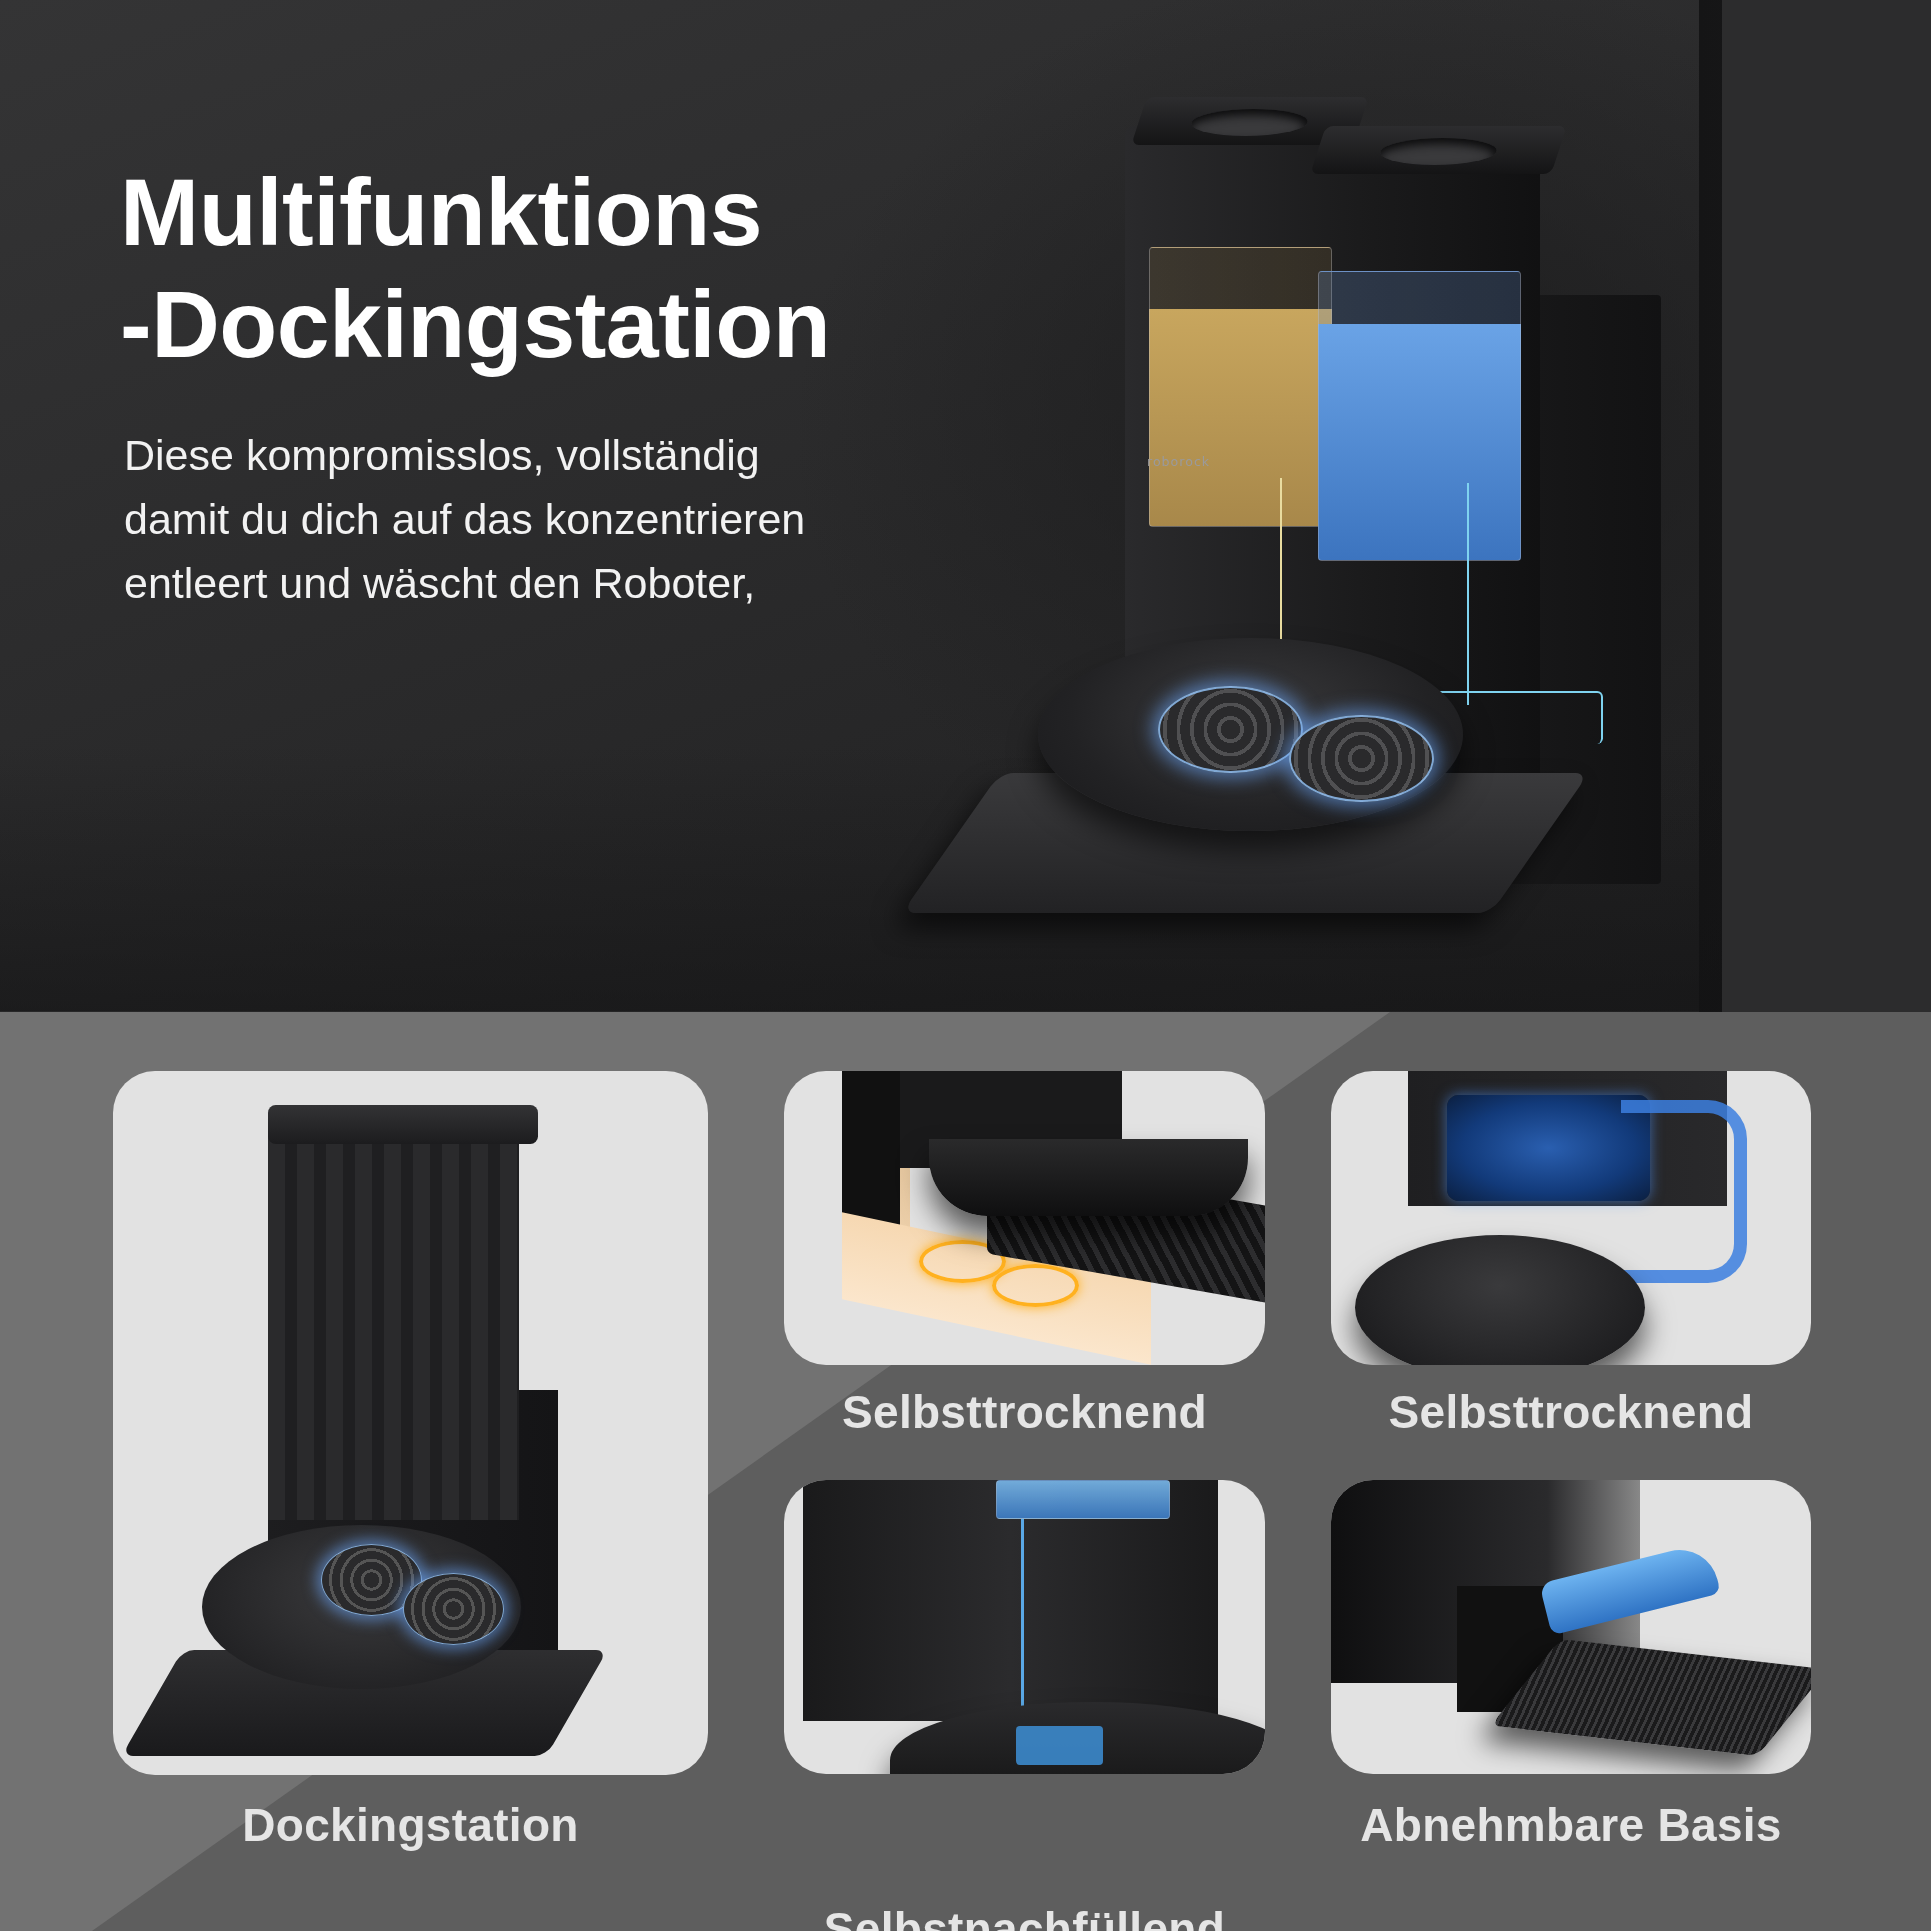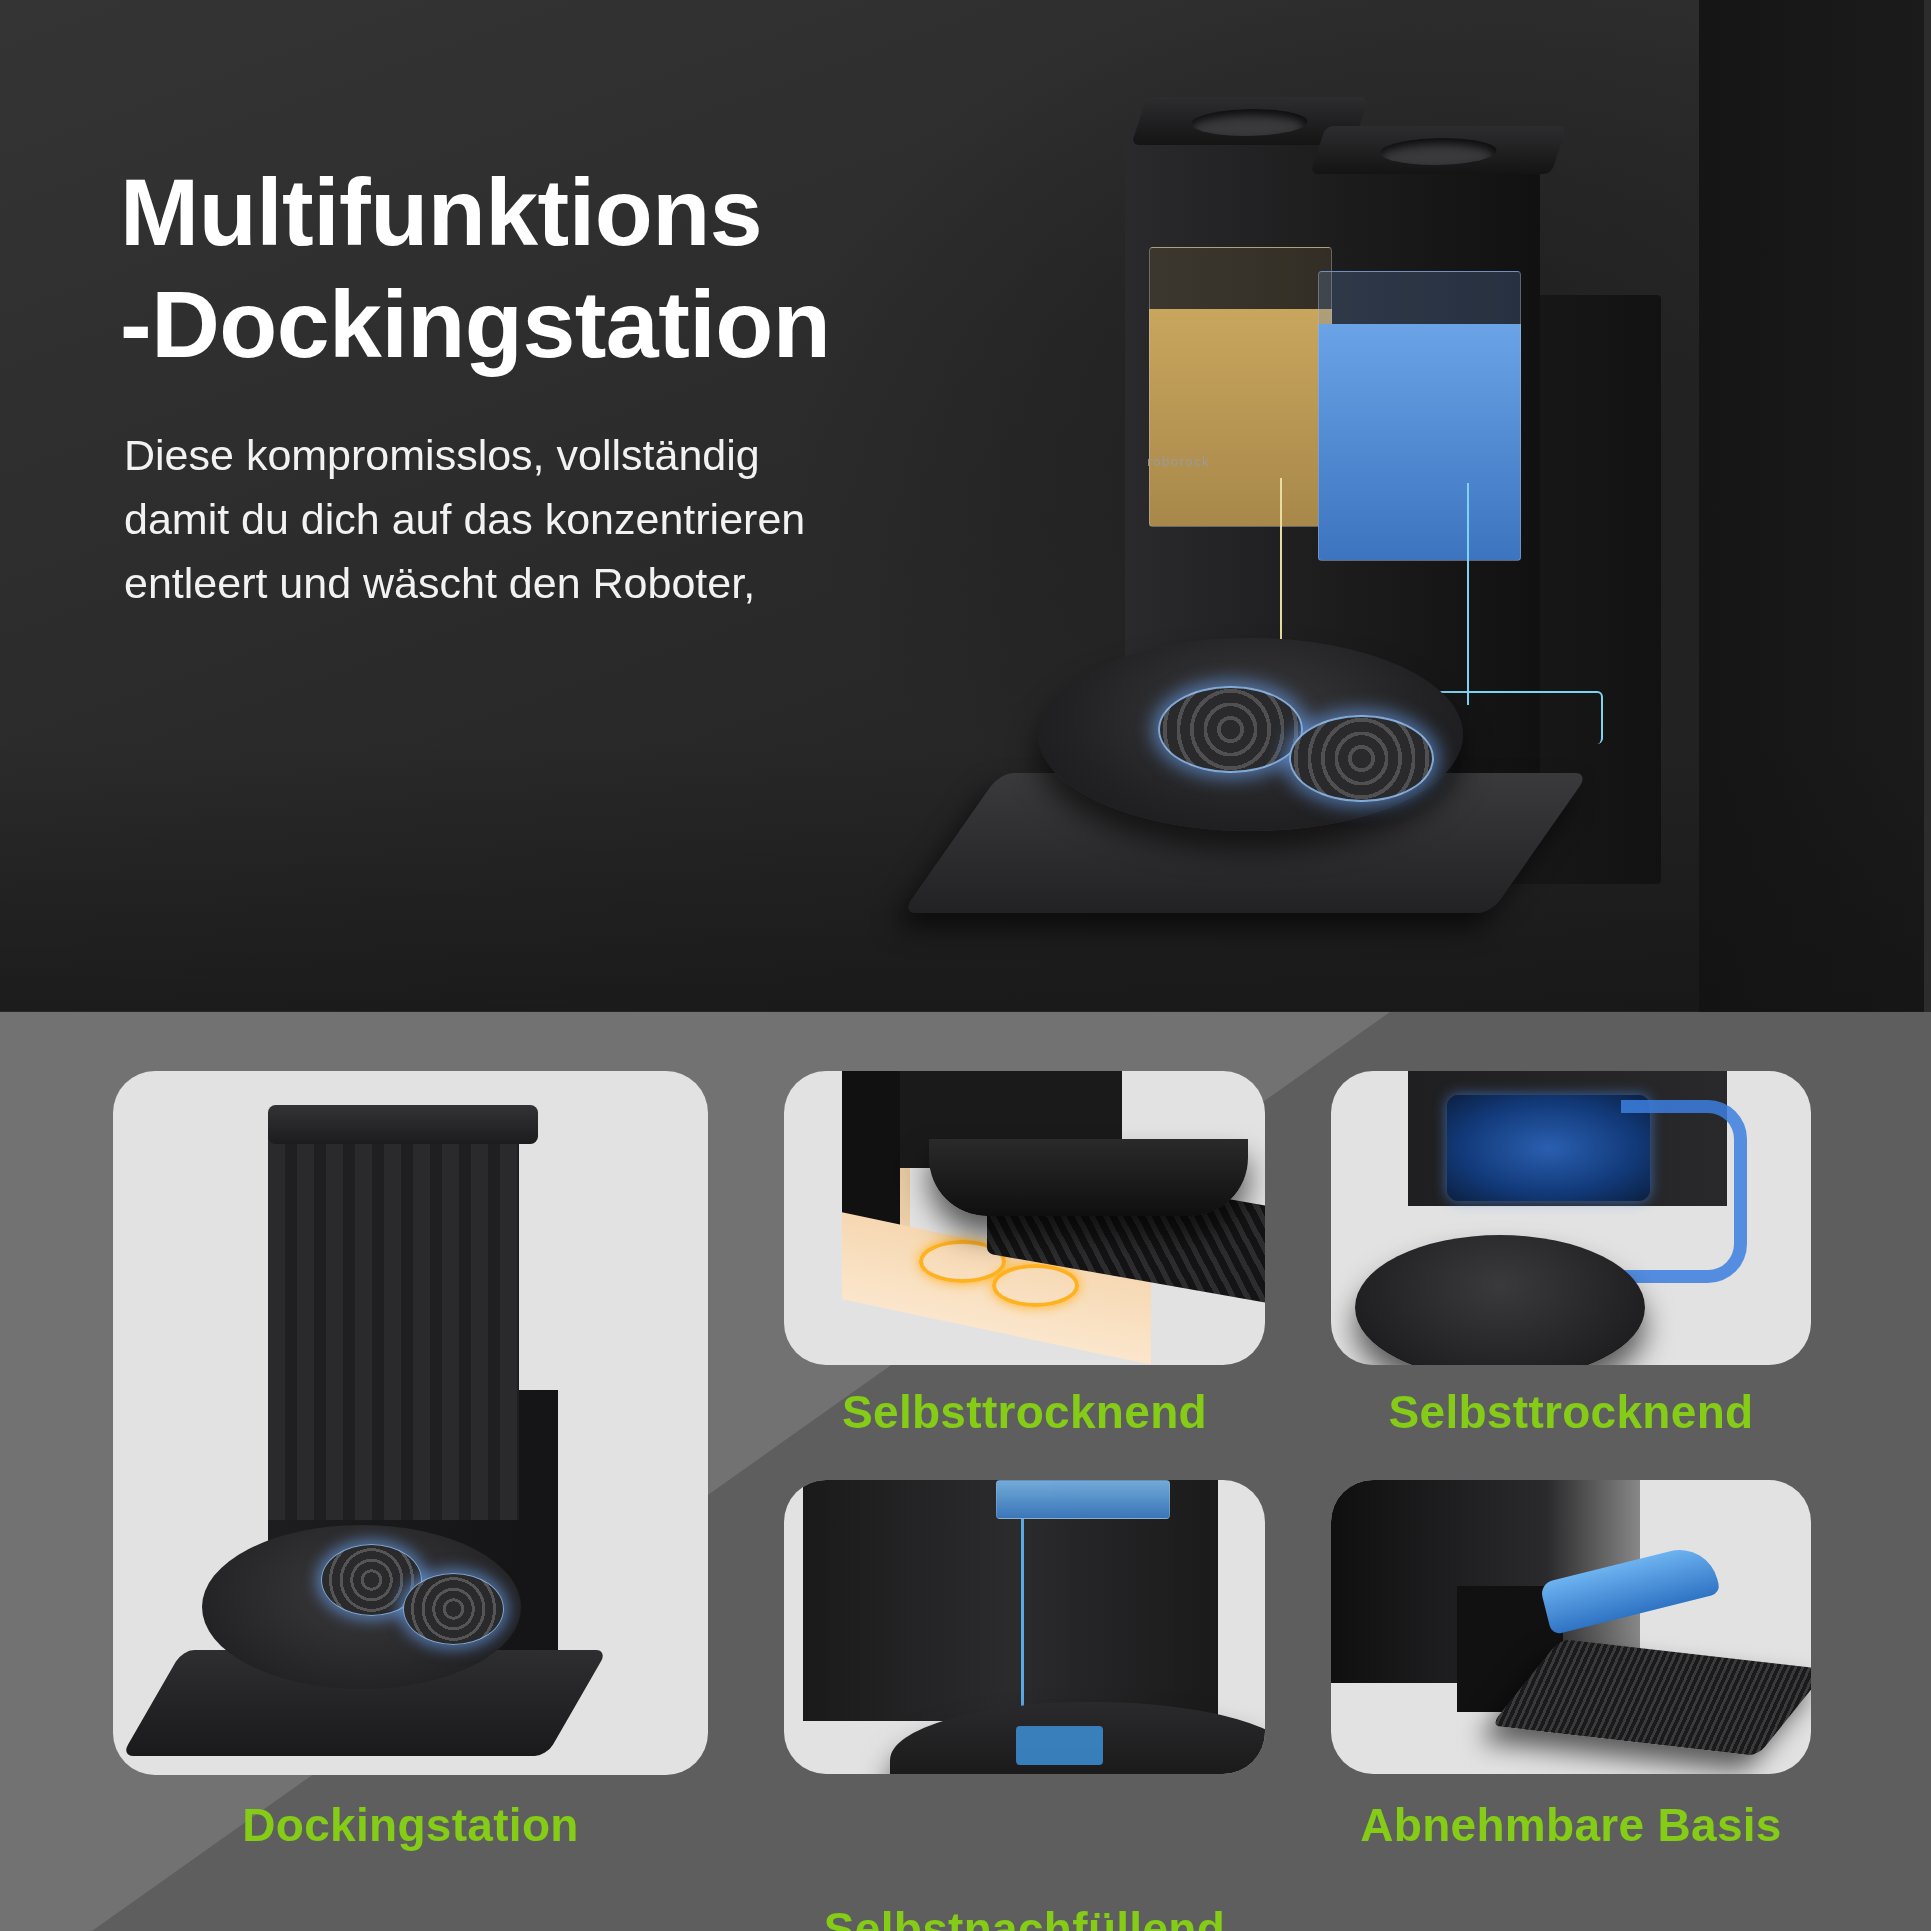--- a/index.html
+++ b/index.html
@@ -1,21 +1,21 @@
 <!DOCTYPE html>
 <html><head>
   <meta charset="utf-8">
   <style>
     * { box-sizing: border-box; margin: 0; padding: 0; }
     html, body { width: 1931px; height: 1931px; overflow: hidden; background: #2c2c2d; }
     body { font-family: "Liberation Sans", "DejaVu Sans", sans-serif; color: #fff; position: relative; }
 
     
     .hero {
-      position: absolute; left: 0; top: 0; width: 1924px; height: 1012px;
+      position: absolute; left: 0; top: 0; width: 1722px; height: 1012px;
       background:
         radial-gradient(ellipse 869px 676px at 1400px 434px, #1d1d1e 0%, rgba(29,29,30,0) 70%),
         linear-gradient(160deg, #343435 0%, #2b2b2c 45%, #1f1f20 100%);
       overflow: hidden;
     }
     .hero .wall {
       position: absolute; left: 1699px; top: 0; width: 232px; height: 1012px;
       background: linear-gradient(90deg, #151516 0%, #1b1b1c 100%);
     }
     .hero .floor {
@@ -109,21 +109,21 @@
     .card {
       position: absolute; background: #e2e2e2; border-radius: 42px; overflow: hidden;
     }
     .card.big { left: 113px; top: 1071px; width: 595px; height: 704px; }
     .card.c1 { left: 784px; top: 1071px; width: 481px; height: 294px; }
     .card.c2 { left: 1331px; top: 1071px; width: 480px; height: 294px; }
     .card.c3 { left: 784px; top: 1480px; width: 481px; height: 294px; }
     .card.c4 { left: 1331px; top: 1480px; width: 480px; height: 294px; }
 
     .label {
-      position: absolute; font-size: 46px; font-weight: 700; color: #84cc16;
+      position: absolute; font-size: 46px; font-weight: 700; color: #e5e5e5;
       text-align: center; white-space: nowrap; letter-spacing: 0.3px;
     }
     .label.l-big { left: 113px; width: 595px; top: 1798px; }
     .label.l1 { left: 784px; width: 481px; top: 1385px; }
     .label.l2 { left: 1331px; width: 480px; top: 1385px; }
     .label.l3 { left: 784px; width: 481px; top: 1902px; }
     .label.l4 { left: 1331px; width: 480px; top: 1798px; }
 
     
     .bc-tower {

